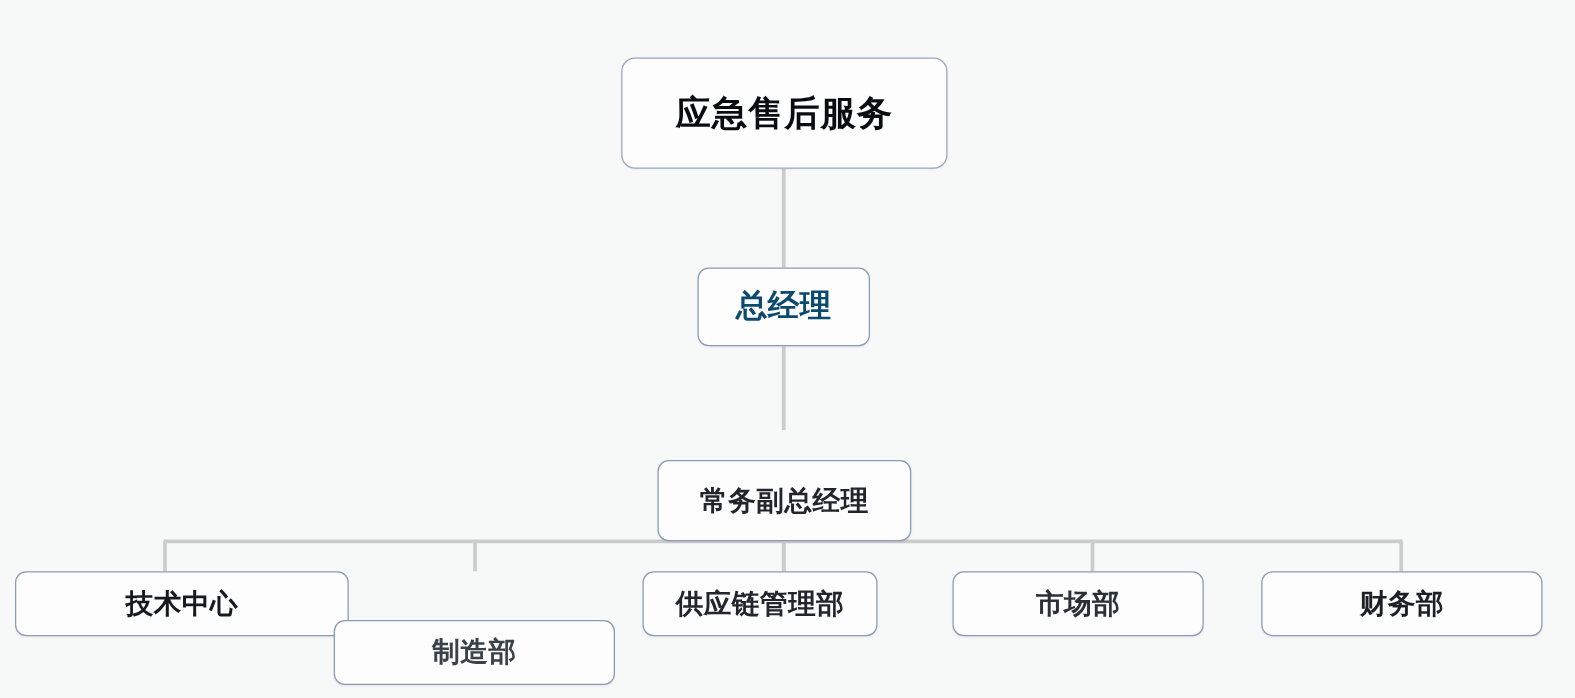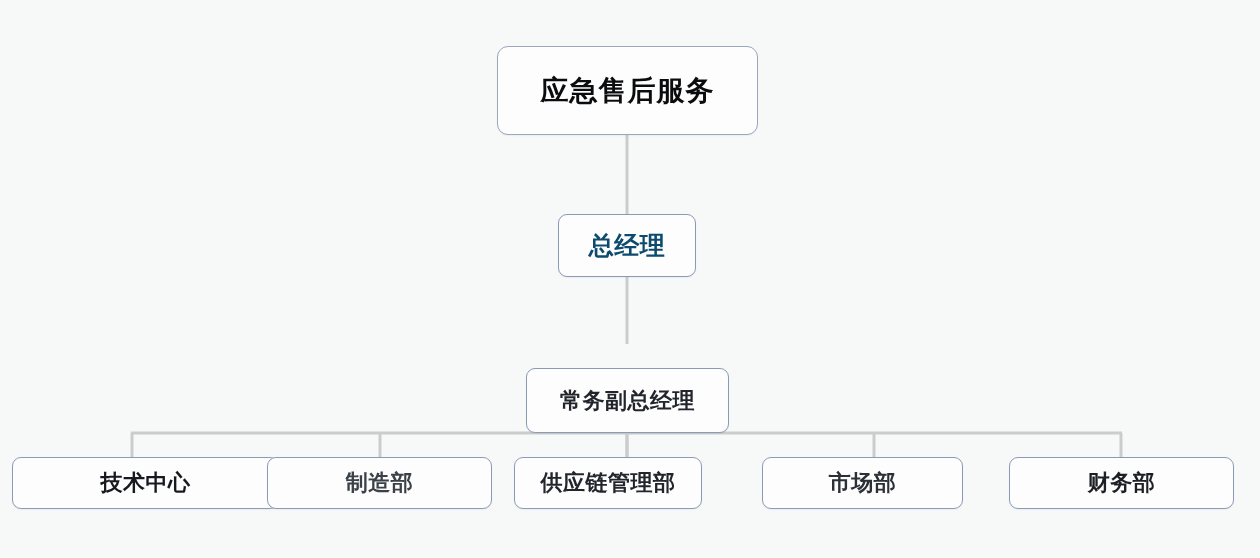--- a/index.html
+++ b/index.html
@@ -87,21 +87,21 @@
   
   .node.level-4 {
     top: 457px;
     height: 52px;
   }
   .node.level-4 .node-label {
     font-size: 22px;
     color: #2c3138;
   }
   .node.dept-0 { left: 12px;   width: 267px; }
-  .node.dept-1 { left: 267px;  width: 225px; }
+  .node.dept-1 { left: 267px;  width: 225px; margin-top: 39px; }
   .node.dept-2 { left: 514px;  width: 188px; }
   .node.dept-3 { left: 762px;  width: 201px; }
   .node.dept-4 { left: 1009px; width: 225px; }
 
   .node.dept-0 .node-label { color: #17191d; }
   .node.dept-1 .node-label { color: #3b4148; }
   .node.dept-2 .node-label { color: #22262c; }
   .node.dept-3 .node-label { color: #2b3037; }
   .node.dept-4 .node-label { color: #1c1f24; }
 </style>

